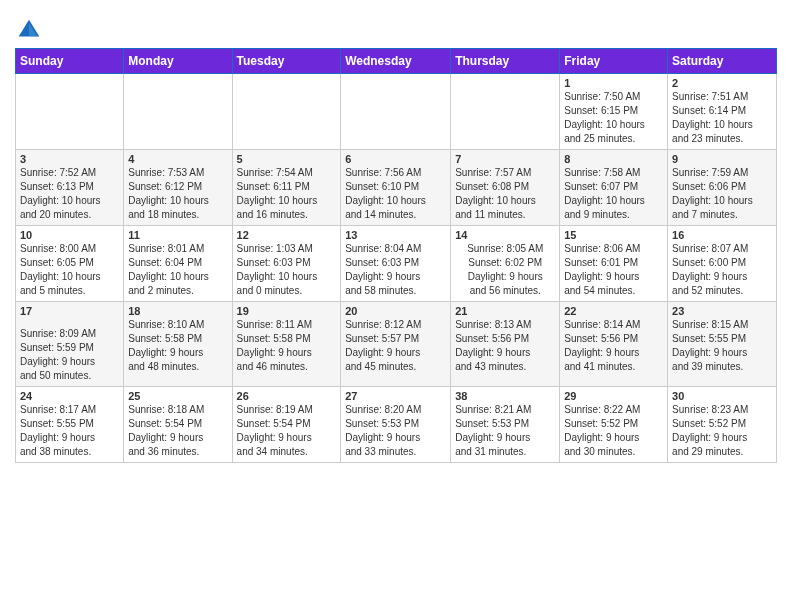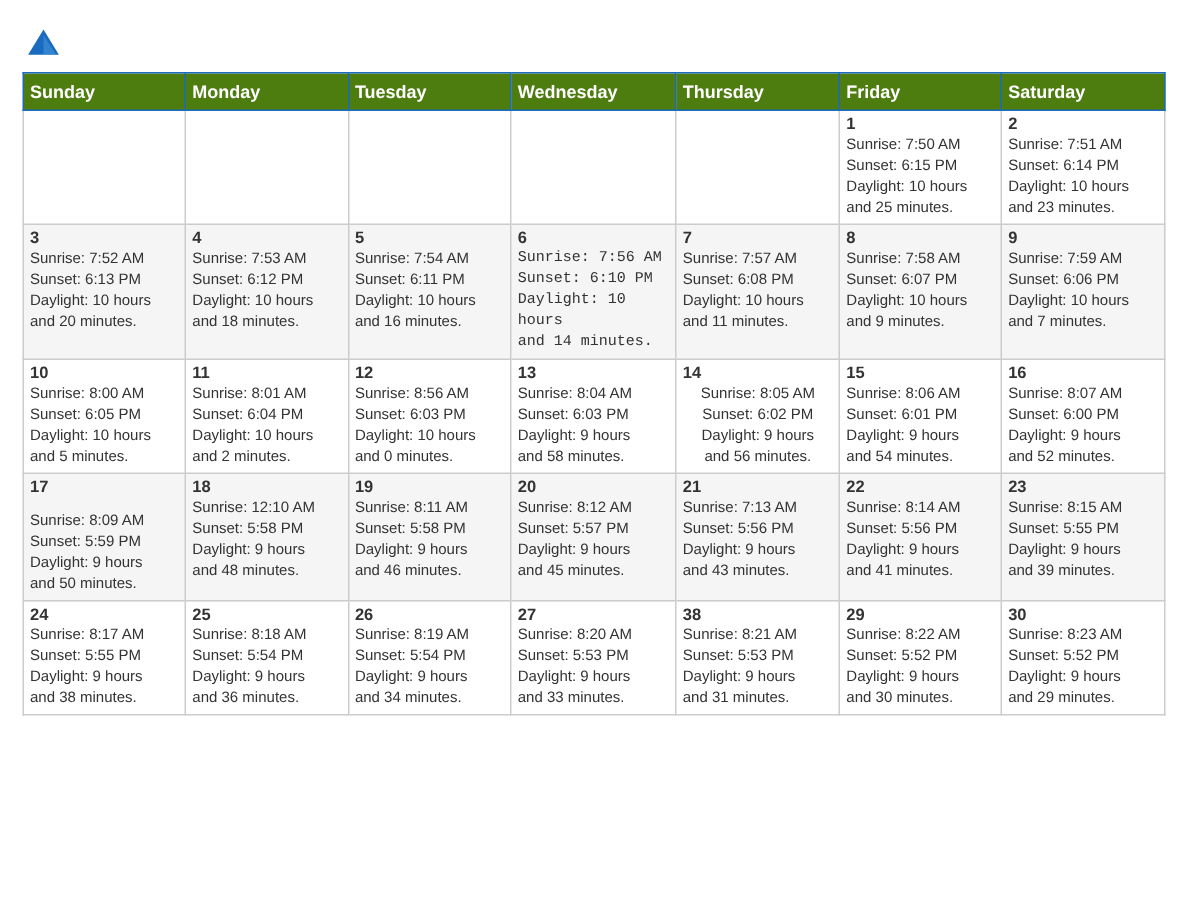--- a/index.html
+++ b/index.html
@@ -45,21 +45,21 @@
       font-size: 14px;
       color: #333;
       margin-top: 2px;
     }
     .calendar {
       width: 100%;
       border-collapse: collapse;
       border: 1px solid #ccc;
     }
     .calendar th {
-      background-color: #4d7c0f;
+      background-color: #6d28d9;
       color: #fff;
       font-size: 12px;
       font-weight: bold;
       padding: 5px 4px;
       text-align: left;
       border: 1px solid #1a6bbf;
     }
     .calendar td {
       vertical-align: top;
       padding: 3px 4px;
@@ -159,21 +159,21 @@
         </td>
         <td>
           <span class="day-num">5</span>
           <div class="day-info" style="white-space: pre-line;">Sunrise: 7:54 AM
 Sunset: 6:11 PM
 Daylight: 10 hours
 and 16 minutes.</div>
         </td>
         <td>
           <span class="day-num">6</span>
-          <div class="day-info" style="white-space: pre-line; font-family: Liberation Mono, monospace;">Sunrise: 7:56 AM
+          <div class="day-info" style="white-space: pre-line;">Sunrise: 7:56 AM
 Sunset: 6:10 PM
 Daylight: 10 hours
 and 14 minutes.</div>
         </td>
         <td>
           <span class="day-num">7</span>
           <div class="day-info" style="white-space: pre-line;">Sunrise: 7:57 AM
 Sunset: 6:08 PM
 Daylight: 10 hours
 and 11 minutes.</div>
@@ -203,21 +203,21 @@
         </td>
         <td>
           <span class="day-num">11</span>
           <div class="day-info" style="white-space: pre-line;">Sunrise: 8:01 AM
 Sunset: 6:04 PM
 Daylight: 10 hours
 and 2 minutes.</div>
         </td>
         <td>
           <span class="day-num">12</span>
-          <div class="day-info" style="white-space: pre-line;">Sunrise: 8:56 AM
+          <div class="day-info" style="white-space: pre-line;">Sunrise: 1:03 AM
 Sunset: 6:03 PM
 Daylight: 10 hours
 and 0 minutes.</div>
         </td>
         <td>
           <span class="day-num">13</span>
           <div class="day-info" style="white-space: pre-line;">Sunrise: 8:04 AM
 Sunset: 6:03 PM
 Daylight: 9 hours
 and 58 minutes.</div>
@@ -247,42 +247,42 @@
       <tr>
         <td>
           <span class="day-num">17</span>
           <div class="day-info" style="white-space: pre-line; margin-top: 10px;">Sunrise: 8:09 AM
 Sunset: 5:59 PM
 Daylight: 9 hours
 and 50 minutes.</div>
         </td>
         <td>
           <span class="day-num">18</span>
-          <div class="day-info" style="white-space: pre-line;">Sunrise: 12:10 AM
+          <div class="day-info" style="white-space: pre-line;">Sunrise: 8:10 AM
 Sunset: 5:58 PM
 Daylight: 9 hours
 and 48 minutes.</div>
         </td>
         <td>
           <span class="day-num">19</span>
           <div class="day-info" style="white-space: pre-line;">Sunrise: 8:11 AM
 Sunset: 5:58 PM
 Daylight: 9 hours
 and 46 minutes.</div>
         </td>
         <td>
           <span class="day-num">20</span>
           <div class="day-info" style="white-space: pre-line;">Sunrise: 8:12 AM
 Sunset: 5:57 PM
 Daylight: 9 hours
 and 45 minutes.</div>
         </td>
         <td>
           <span class="day-num">21</span>
-          <div class="day-info" style="white-space: pre-line;">Sunrise: 7:13 AM
+          <div class="day-info" style="white-space: pre-line;">Sunrise: 8:13 AM
 Sunset: 5:56 PM
 Daylight: 9 hours
 and 43 minutes.</div>
         </td>
         <td>
           <span class="day-num">22</span>
           <div class="day-info" style="white-space: pre-line;">Sunrise: 8:14 AM
 Sunset: 5:56 PM
 Daylight: 9 hours
 and 41 minutes.</div>

